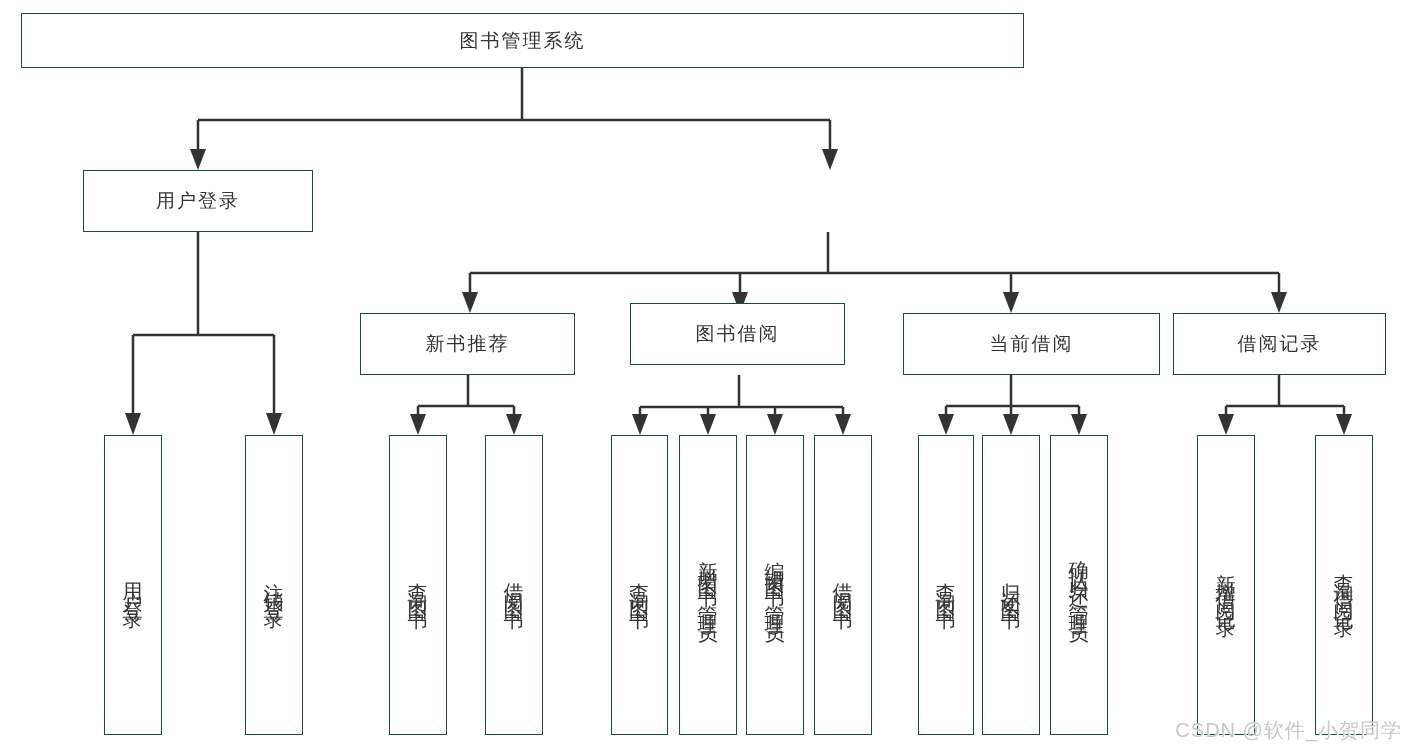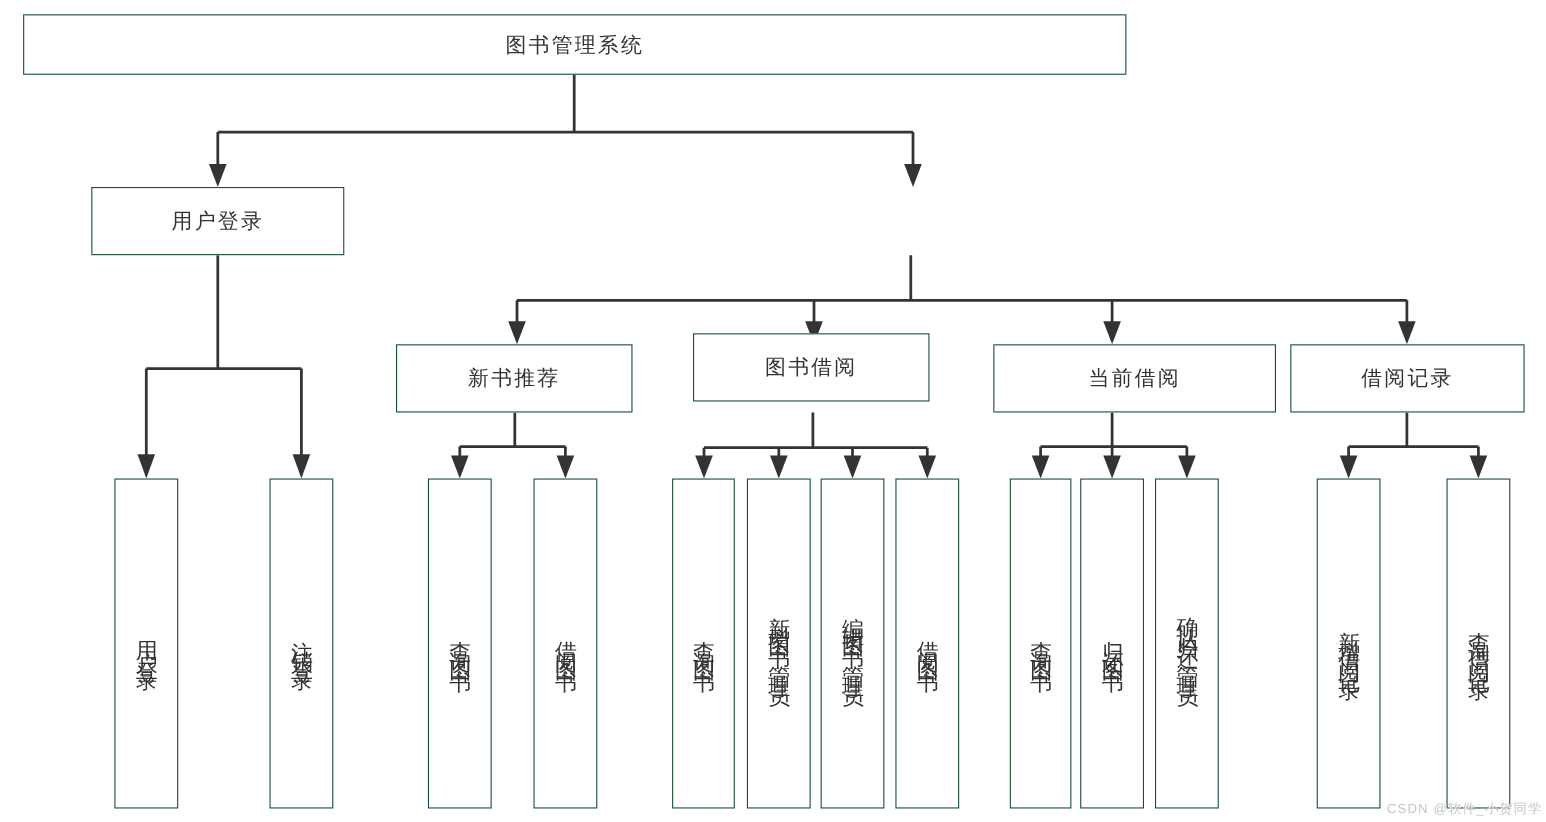--- a/index.html
+++ b/index.html
@@ -49,21 +49,21 @@
   }
   svg.connectors polygon {
     fill:#333333;
     stroke:none;
   }
 
   .watermark {
     position:absolute;
     right:3px;
     bottom:3px;
-    font-size:12px;
+    font-size:20px;
     letter-spacing:1px;
     color:#c6c6c6;
     text-shadow:1px 1px 0 #ffffff;
     white-space:nowrap;
   }
 </style>
 </head>
 <body>
 
 <div class="canvas">

